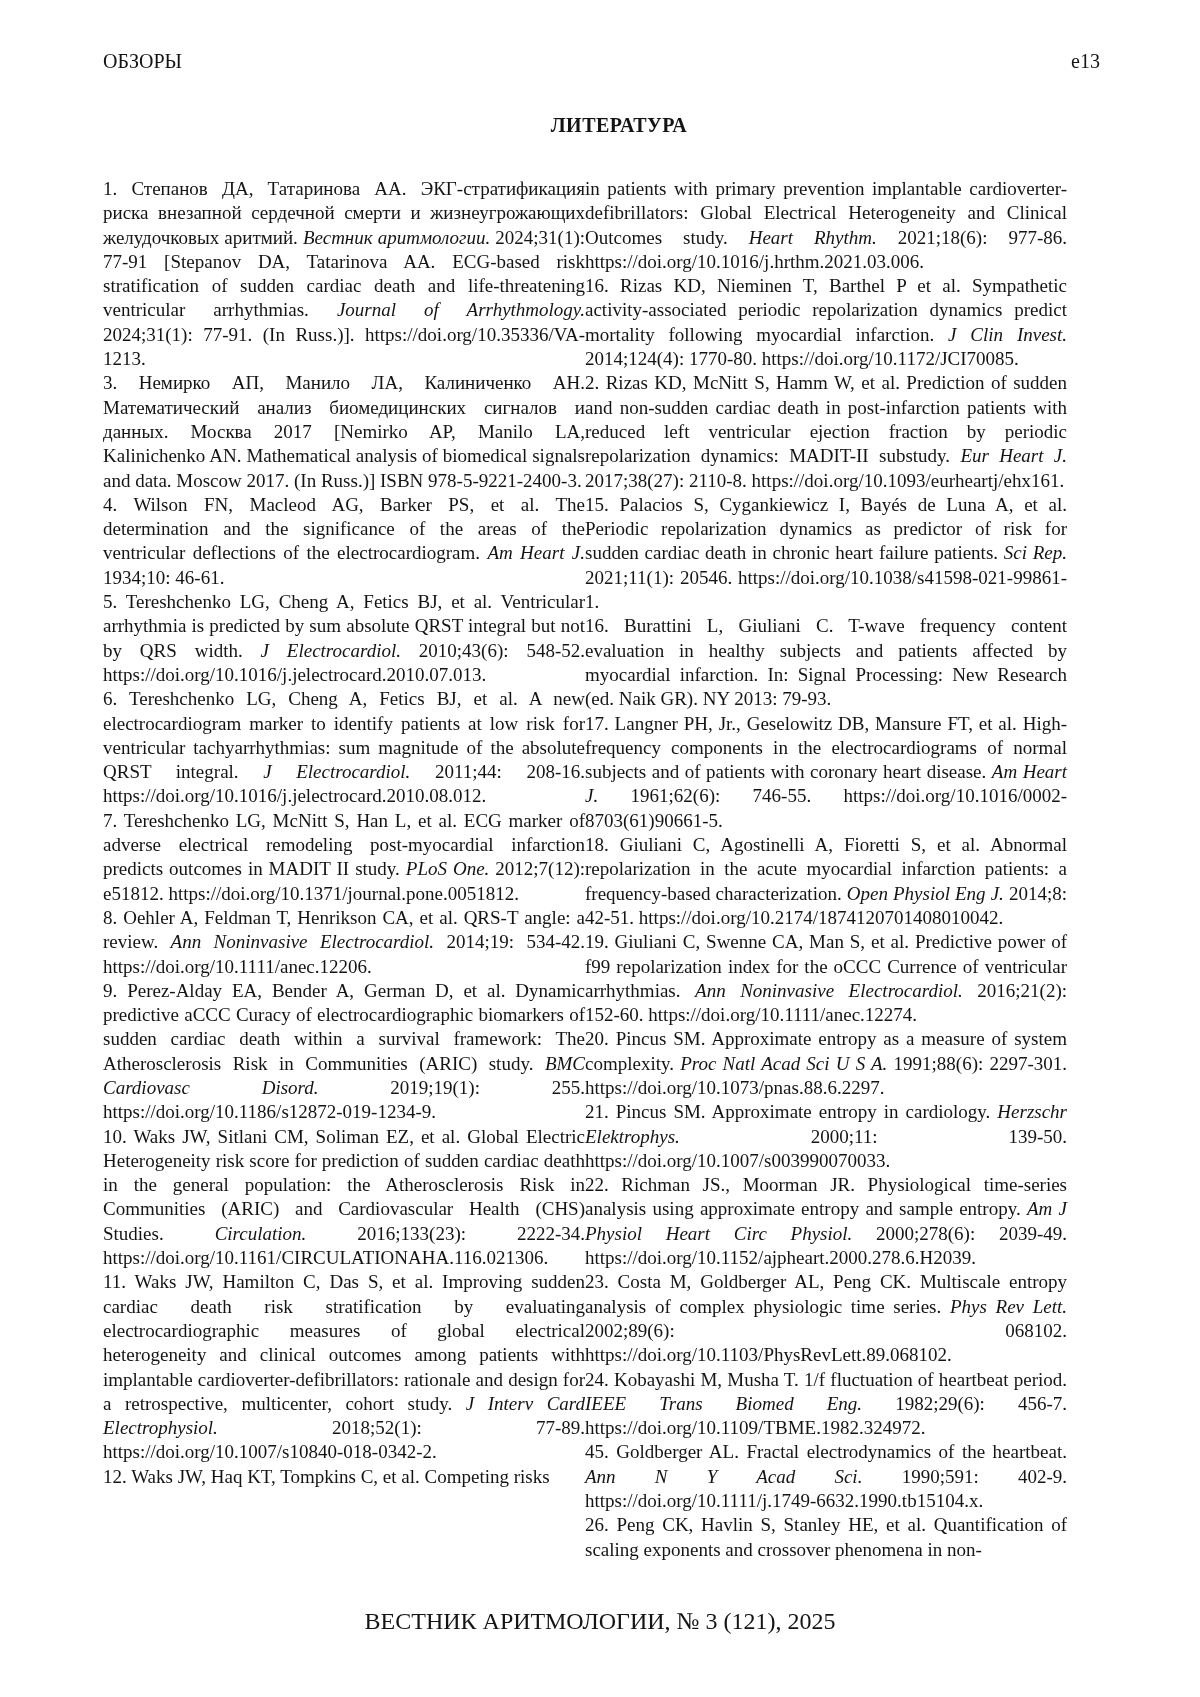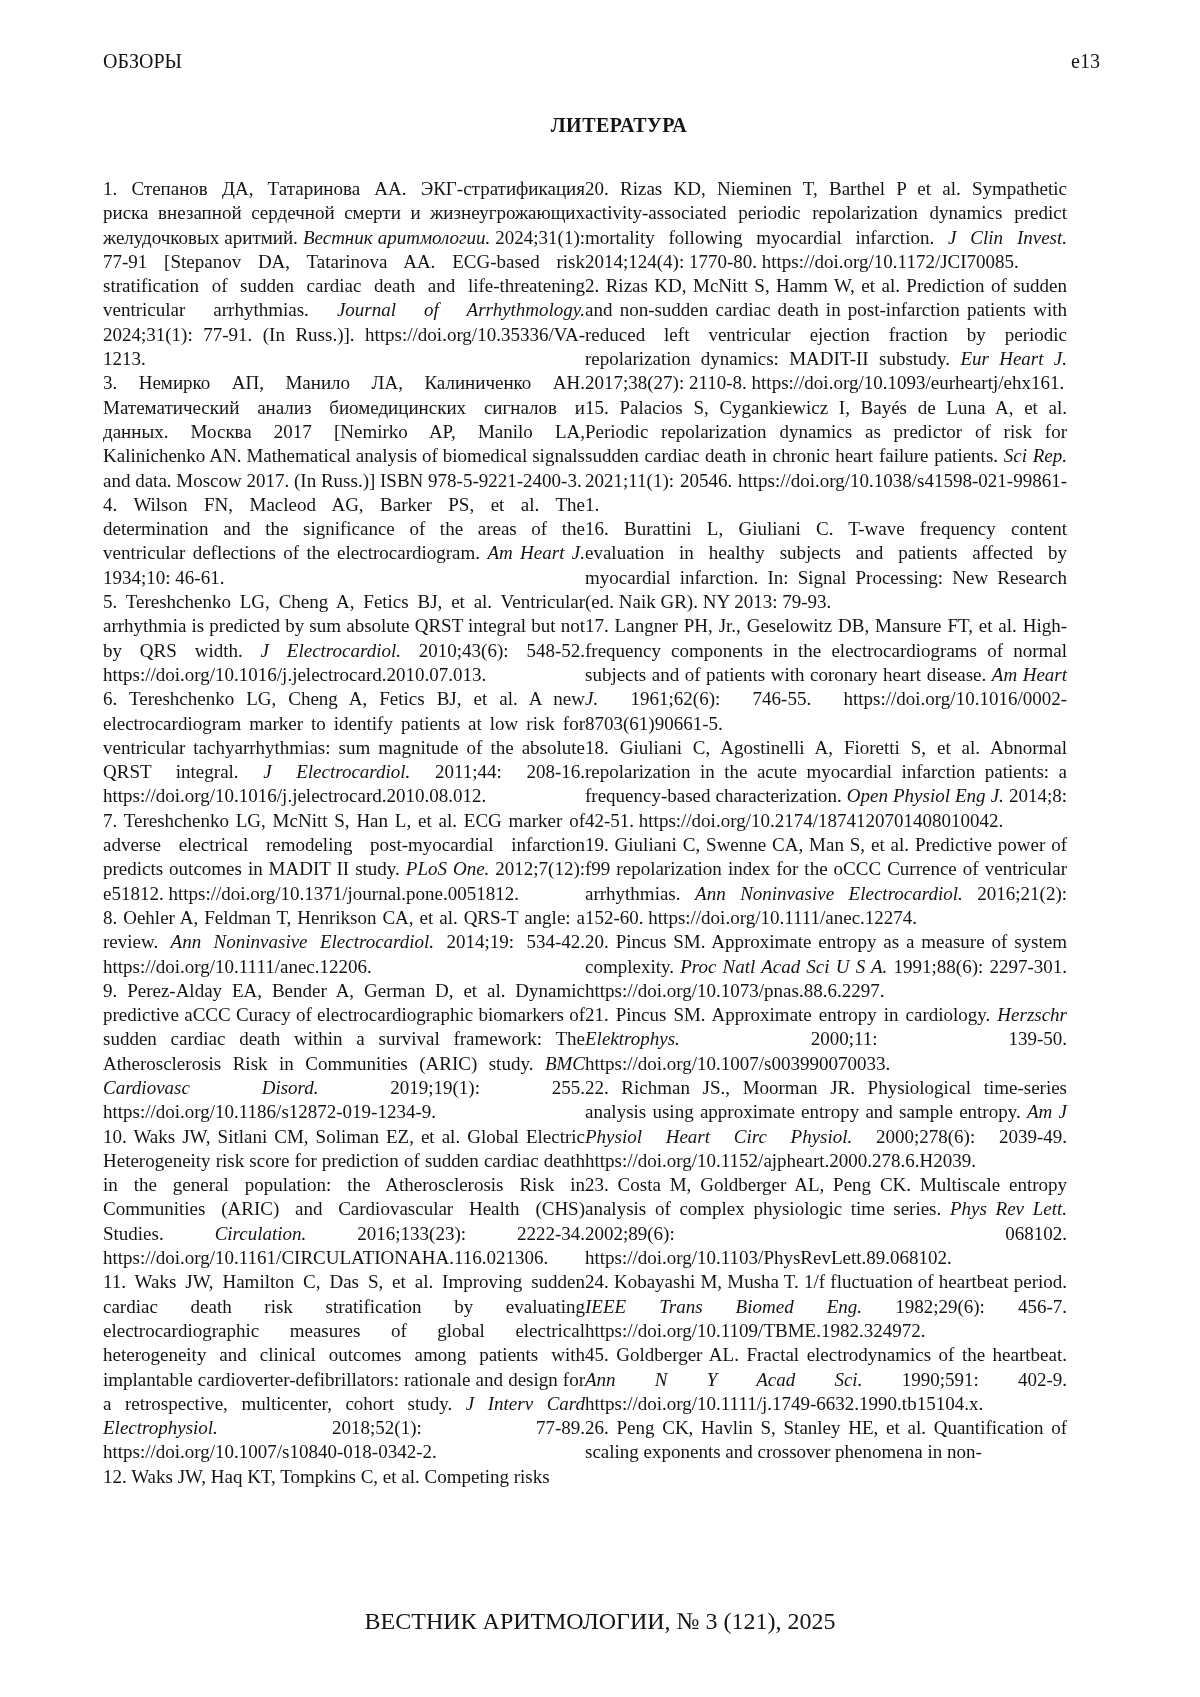--- a/index.html
+++ b/index.html
@@ -75,21 +75,22 @@
         <p class="ref"><span>5. Tereshchenko LG, Cheng A, Fetics BJ, et al. Ventricular arrhythmia is predicted by sum absolute QRST integral but not by QRS width. </span><i>J Electrocardiol.</i><span> 2010;43(6): 548-52. https://doi.org/10.1016/j.jelectrocard.2010.07.013.</span></p>
         <p class="ref"><span>6. Tereshchenko LG, Cheng A, Fetics BJ, et al. A new electrocardiogram marker to identify patients at low risk for ventricular tachyarrhythmias: sum magnitude of the absolute QRST integral. </span><i>J Electrocardiol.</i><span> 2011;44: 208-16. https://doi.org/10.1016/j.jelectrocard.2010.08.012.</span></p>
         <p class="ref"><span>7. Tereshchenko LG, McNitt S, Han L, et al. ECG marker of adverse electrical remodeling post-myocardial infarction predicts outcomes in MADIT II study. </span><i>PLoS One.</i><span> 2012;7(12): e51812. https://doi.org/10.1371/journal.pone.0051812.</span></p>
         <p class="ref"><span>8. Oehler A, Feldman T, Henrikson CA, et al. QRS-T angle: a review. </span><i>Ann Noninvasive Electrocardiol.</i><span> 2014;19: 534-42. https://doi.org/10.1111/anec.12206.</span></p>
         <p class="ref"><span>9. Perez-Alday EA, Bender A, German D, et al. Dynamic predictive aCCC Curacy of electrocardiographic biomarkers of sudden cardiac death within a survival framework: The Atherosclerosis Risk in Communities (ARIC) study. </span><i>BMC Cardiovasc Disord.</i><span> 2019;19(1): 255. https://doi.org/10.1186/s12872-019-1234-9.</span></p>
         <p class="ref"><span>10. Waks JW, Sitlani CM, Soliman EZ, et al. Global Electric Heterogeneity risk score for prediction of sudden cardiac death in the general population: the Atherosclerosis Risk in Communities (ARIC) and Cardiovascular Health (CHS) Studies. </span><i>Circulation.</i><span> 2016;133(23): 2222-34. https://doi.org/10.1161/CIRCULATIONAHA.116.021306.</span></p>
         <p class="ref"><span>11. Waks JW, Hamilton C, Das S, et al. Improving sudden cardiac death risk stratification by evaluating electrocardiographic measures of global electrical heterogeneity and clinical outcomes among patients with implantable cardioverter-defibrillators: rationale and design for a retrospective, multicenter, cohort study. </span><i>J Interv Card Electrophysiol.</i><span> 2018;52(1): 77-89. https://doi.org/10.1007/s10840-018-0342-2.</span></p>
         <p class="ref"><span>12. Waks JW, Haq KT, Tompkins C, et al. Competing risks</span></p>
       </div>
     <div class="col">
-        <p class="ref"><span>20. Rizas KD, Nieminen T, Barthel P et al. Sympathetic activity-associated periodic repolarization dynamics predict mortality following myocardial infarction. </span><i>J Clin Invest.</i><span> 2014;124(4): 1770-80. https://doi.org/10.1172/JCI70085.</span></p>
+        <p class="ref"><span>in patients with primary prevention implantable cardioverter-defibrillators: Global Electrical Heterogeneity and Clinical Outcomes study. </span><i>Heart Rhythm.</i><span> 2021;18(6): 977-86. https://doi.org/10.1016/j.hrthm.2021.03.006.</span></p>
+        <p class="ref"><span>16. Rizas KD, Nieminen T, Barthel P et al. Sympathetic activity-associated periodic repolarization dynamics predict mortality following myocardial infarction. </span><i>J Clin Invest.</i><span> 2014;124(4): 1770-80. https://doi.org/10.1172/JCI70085.</span></p>
         <p class="ref"><span>2. Rizas KD, McNitt S, Hamm W, et al. Prediction of sudden and non-sudden cardiac death in post-infarction patients with reduced left ventricular ejection fraction by periodic repolarization dynamics: MADIT-II substudy. </span><i>Eur Heart J.</i><span> 2017;38(27): 2110-8. https://doi.org/10.1093/eurheartj/ehx161.</span></p>
         <p class="ref"><span>15. Palacios S, Cygankiewicz I, Bayés de Luna A, et al. Periodic repolarization dynamics as predictor of risk for sudden cardiac death in chronic heart failure patients. </span><i>Sci Rep.</i><span> 2021;11(1): 20546. https://doi.org/10.1038/s41598-021-99861-1.</span></p>
         <p class="ref"><span>16. Burattini L, Giuliani C. T-wave frequency content evaluation in healthy subjects and patients affected by myocardial infarction. In: Signal Processing: New Research (ed. Naik GR). NY 2013: 79-93.</span></p>
         <p class="ref"><span>17. Langner PH, Jr., Geselowitz DB, Mansure FT, et al. High-frequency components in the electrocardiograms of normal subjects and of patients with coronary heart disease. </span><i>Am Heart J.</i><span> 1961;62(6): 746-55. https://doi.org/10.1016/0002-8703(61)90661-5.</span></p>
         <p class="ref"><span>18. Giuliani C, Agostinelli A, Fioretti S, et al. Abnormal repolarization in the acute myocardial infarction patients: a frequency-based characterization. </span><i>Open Physiol Eng J.</i><span> 2014;8: 42-51. https://doi.org/10.2174/1874120701408010042.</span></p>
         <p class="ref"><span>19. Giuliani C, Swenne CA, Man S, et al. Predictive power of f99 repolarization index for the oCCC Currence of ventricular arrhythmias. </span><i>Ann Noninvasive Electrocardiol.</i><span> 2016;21(2): 152-60. https://doi.org/10.1111/anec.12274.</span></p>
         <p class="ref"><span>20. Pincus SM. Approximate entropy as a measure of system complexity. </span><i>Proc Natl Acad Sci U S A.</i><span> 1991;88(6): 2297-301. https://doi.org/10.1073/pnas.88.6.2297.</span></p>
         <p class="ref"><span>21. Pincus SM. Approximate entropy in cardiology. </span><i>Herzschr Elektrophys.</i><span> 2000;11: 139-50. https://doi.org/10.1007/s003990070033.</span></p>
         <p class="ref"><span>22. Richman JS., Moorman JR. Physiological time-series analysis using approximate entropy and sample entropy. </span><i>Am J Physiol Heart Circ Physiol.</i><span> 2000;278(6): 2039-49. https://doi.org/10.1152/ajpheart.2000.278.6.H2039.</span></p>
         <p class="ref"><span>23. Costa M, Goldberger AL, Peng CK. Multiscale entropy analysis of complex physiologic time series. </span><i>Phys Rev Lett.</i><span> 2002;89(6): 068102. https://doi.org/10.1103/PhysRevLett.89.068102.</span></p>

